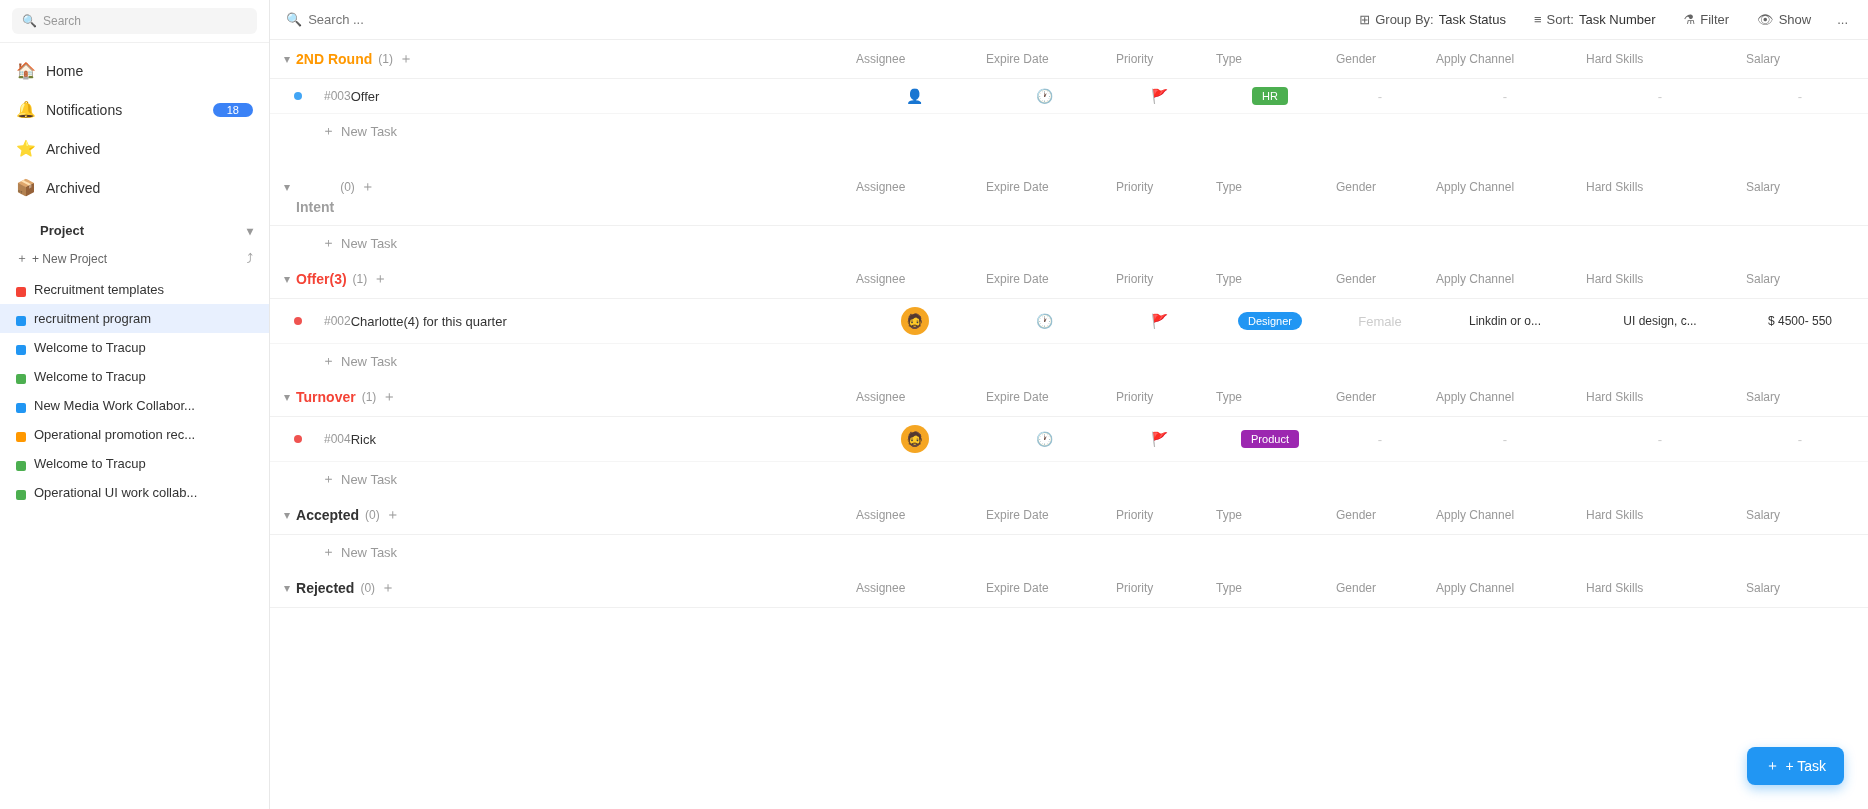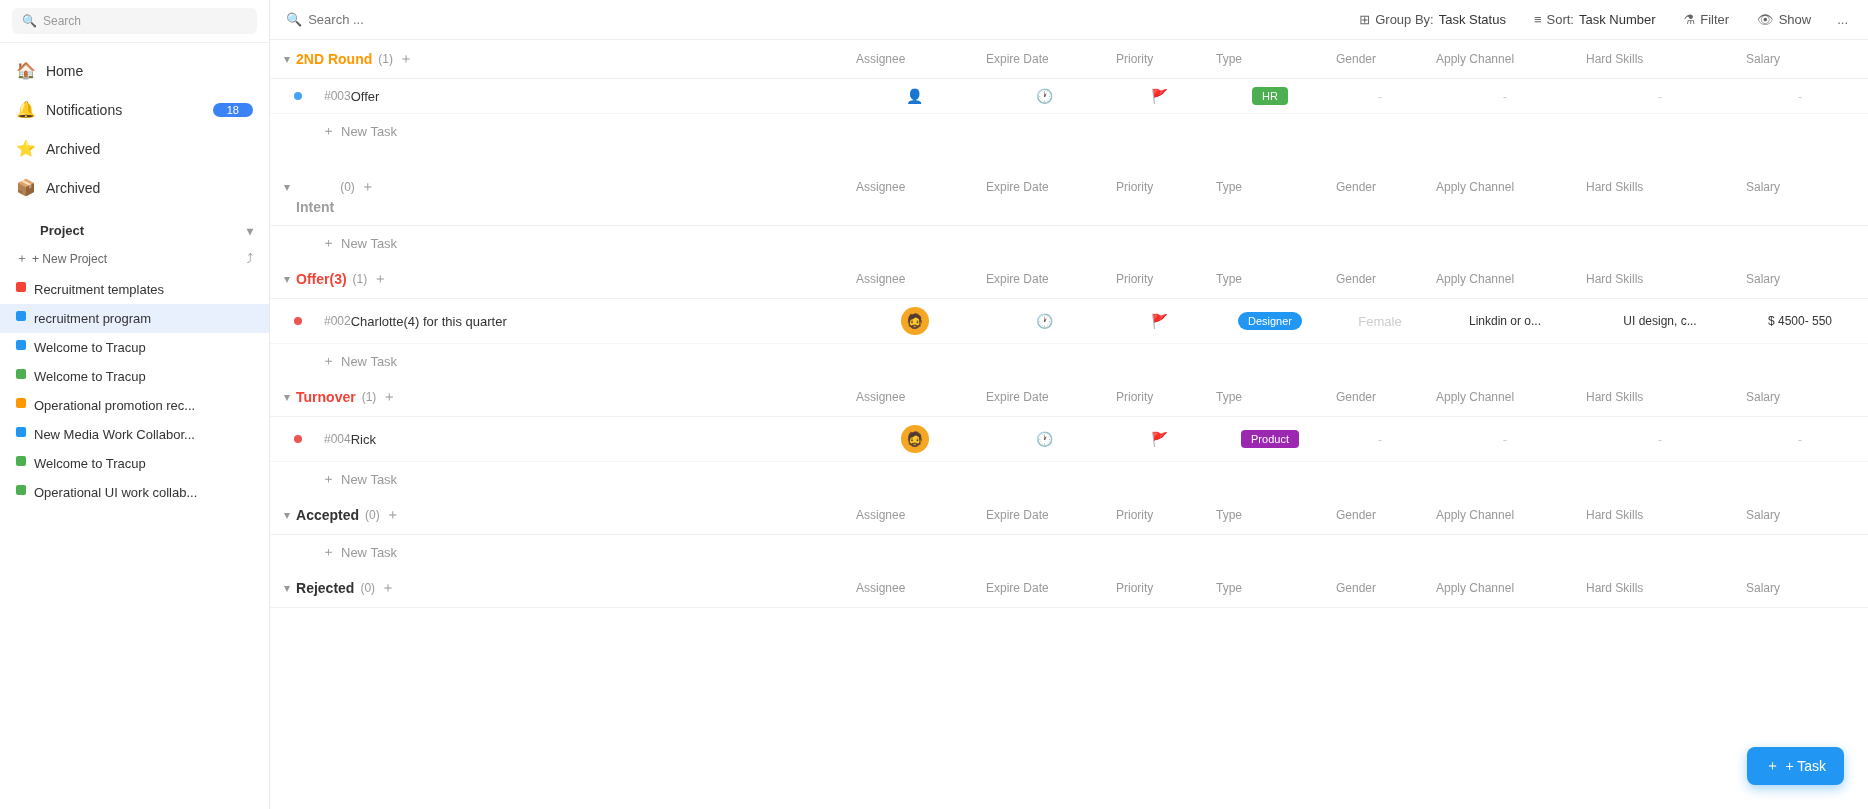--- a/index.html
+++ b/index.html
@@ -72,21 +72,21 @@
       display: flex;
       align-items: center;
       gap: 4px;
       color: #666;
       font-size: 12px;
       cursor: pointer;
     }
     .project-list { list-style: none; }
     .project-item {
       display: flex;
-      align-items: flex-start;
+      align-items: flex-end;
       gap: 8px;
       padding: 7px 16px;
       cursor: pointer;
       font-size: 13px;
       color: #333;
     }
     .project-item.active { background: #e8f0fe; }
     .project-dot {
       width: 10px;
       height: 10px;
@@ -354,26 +354,26 @@
     </li>
     <li class="project-item">
       <div class="project-dot" style="background:#2196f3;"></div>
       <span class="project-name">Welcome to Tracup</span>
     </li>
     <li class="project-item">
       <div class="project-dot" style="background:#4caf50;"></div>
       <span class="project-name">Welcome to Tracup</span>
     </li>
     <li class="project-item">
+      <div class="project-dot" style="background:#2196f3;"></div>
+      <span class="project-name">New Media Work Collabor...</span>
+    </li>
+    <li class="project-item">
       <div class="project-dot" style="background:#ff9800;"></div>
       <span class="project-name">Operational promotion rec...</span>
-    </li>
-    <li class="project-item">
-      <div class="project-dot" style="background:#2196f3;"></div>
-      <span class="project-name">New Media Work Collabor...</span>
     </li>
     <li class="project-item">
       <div class="project-dot" style="background:#4caf50;"></div>
       <span class="project-name">Welcome to Tracup</span>
     </li>
     <li class="project-item">
       <div class="project-dot" style="background:#4caf50;"></div>
       <span class="project-name">Operational UI work collab...</span>
     </li>
   </ul>

